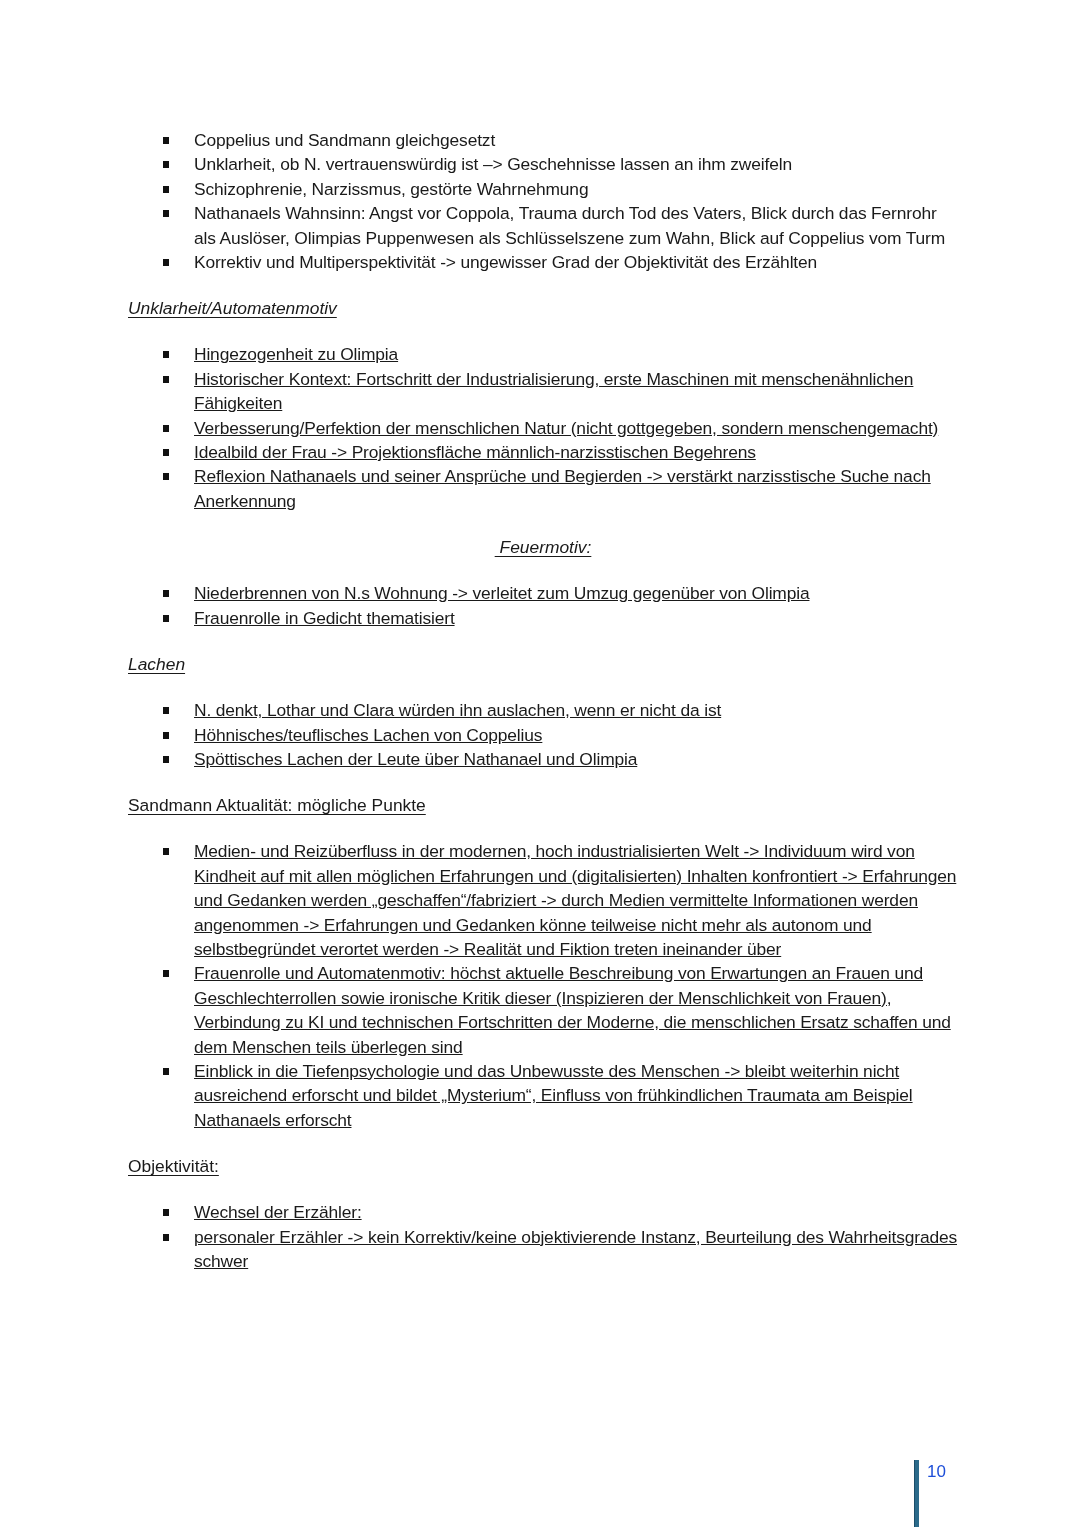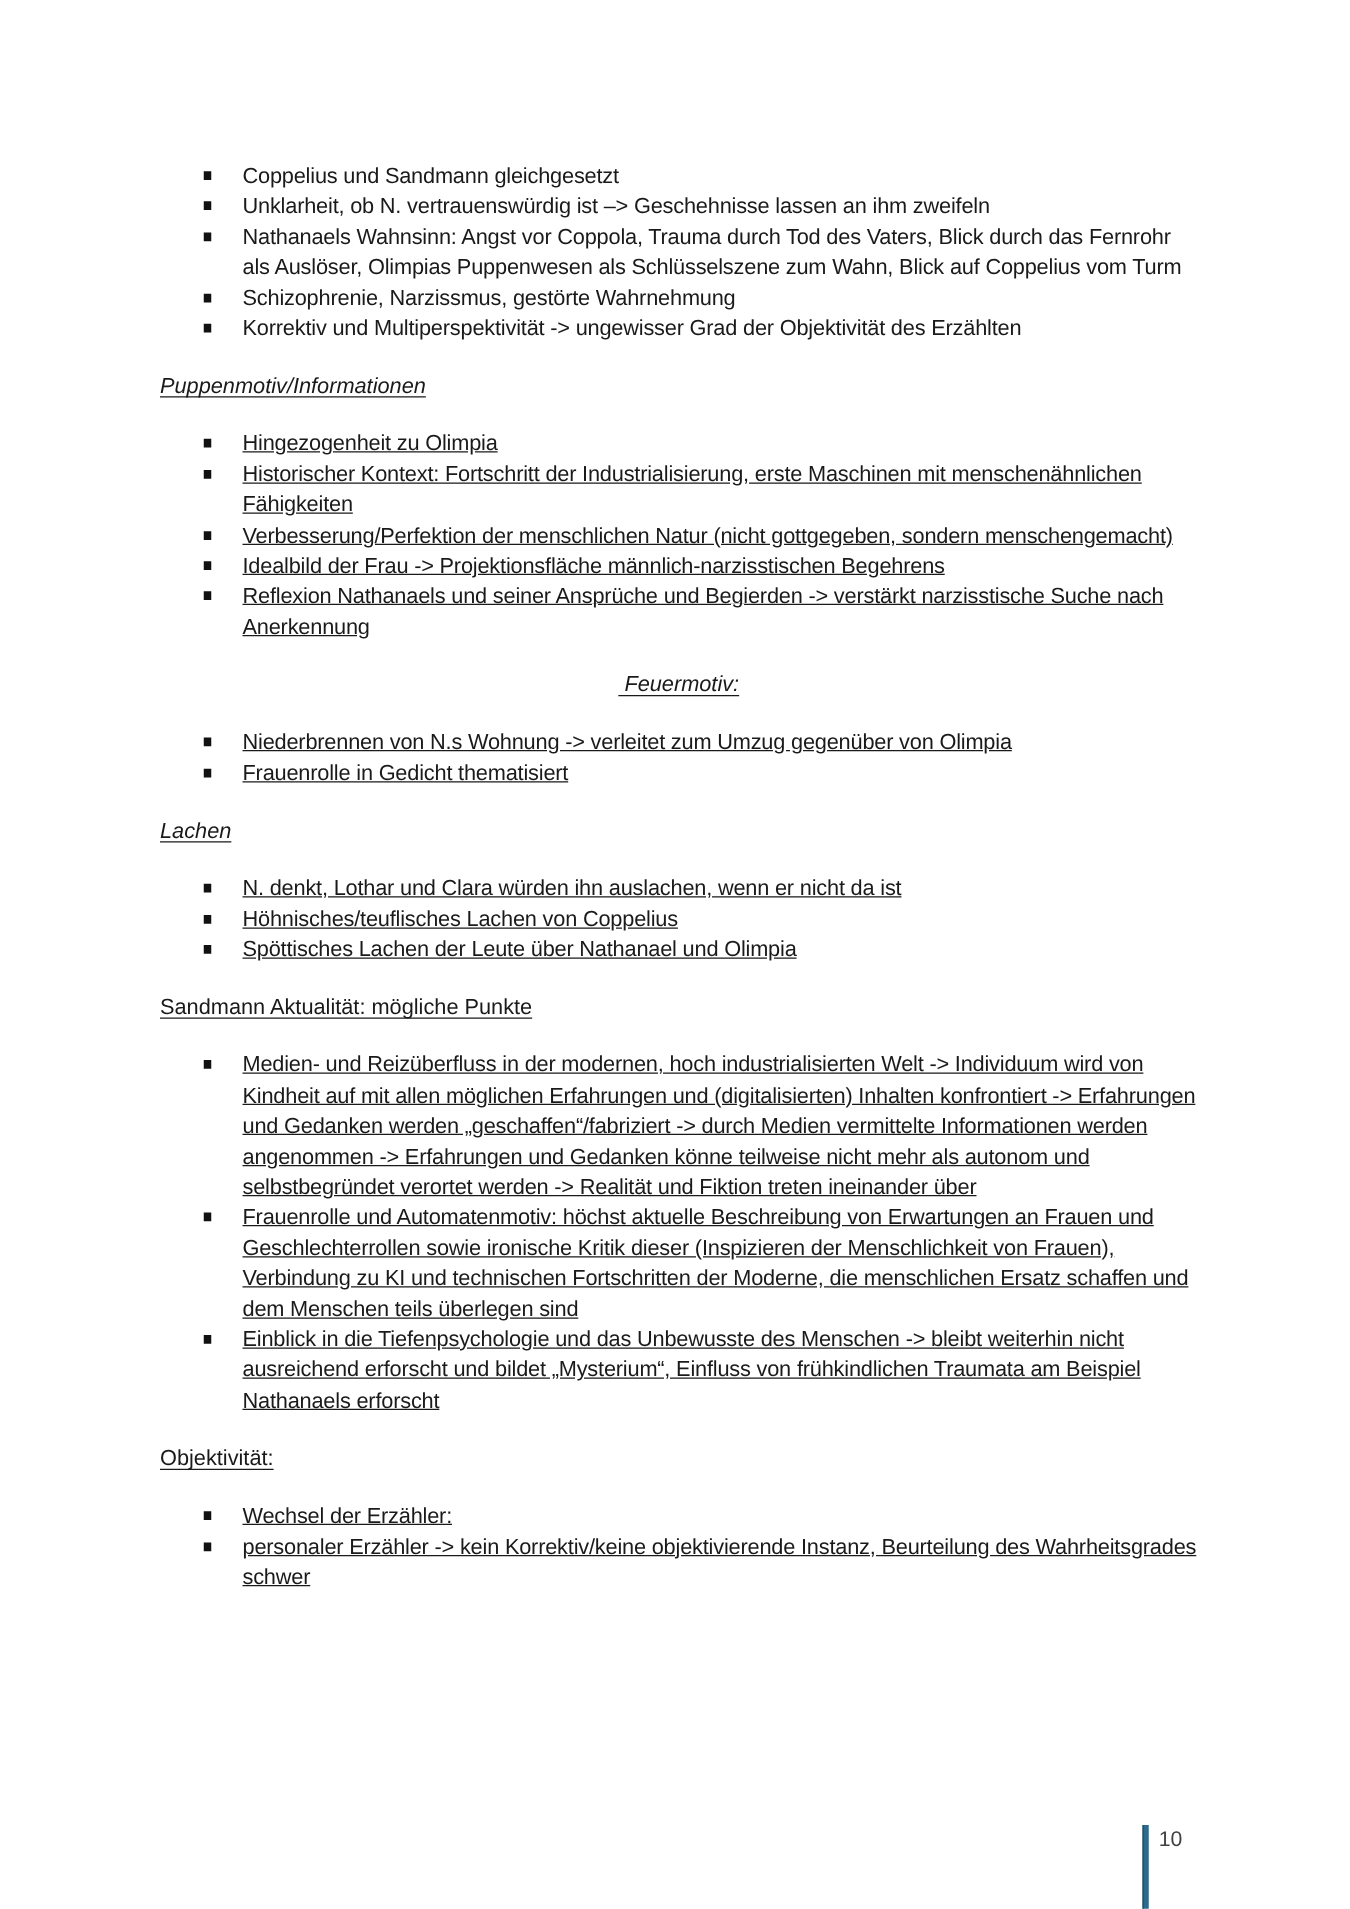--- a/index.html
+++ b/index.html
@@ -65,39 +65,39 @@
       width: 4px;
       height: 67px;
       background: #2b6a8a;
       border-left: 1px solid #1c4e6a;
     }
     .page-number {
       position: absolute;
       left: 927px;
       top: 1462px;
       font-size: 17px;
-      color: #404040;
+      color: #1d4ed8;
     }
   </style>
 </head>
 <body>
 
 <div class="page">
   <div class="content">
 
     <ul class="bullets">
       <li><span class="bullet"></span><span>Coppelius und Sandmann gleichgesetzt</span></li>
       <li><span class="bullet"></span><span>Unklarheit, ob N. vertrauenswürdig ist –&gt; Geschehnisse lassen an ihm zweifeln</span></li>
+      <li><span class="bullet"></span><span>Schizophrenie, Narzissmus, gestörte Wahrnehmung</span></li>
       <li><span class="bullet"></span><span>Nathanaels Wahnsinn: Angst vor Coppola, Trauma durch Tod des Vaters, Blick durch das Fernrohr als Auslöser, Olimpias Puppenwesen als Schlüsselszene zum Wahn, Blick auf Coppelius vom Turm</span></li>
-      <li><span class="bullet"></span><span>Schizophrenie, Narzissmus, gestörte Wahrnehmung</span></li>
       <li><span class="bullet"></span><span>Korrektiv und Multiperspektivität -&gt; ungewisser Grad der Objektivität des Erzählten</span></li>
     </ul>
 
     <div class="section">
-      <p class="heading italic">Puppenmotiv/Informationen</p>
+      <p class="heading italic">Unklarheit/Automatenmotiv</p>
       <ul class="bullets">
         <li><span class="bullet"></span><span>Hingezogenheit zu Olimpia</span></li>
         <li><span class="bullet"></span><span>Historischer Kontext: Fortschritt der Industrialisierung, erste Maschinen mit menschenähnlichen Fähigkeiten</span></li>
         <li><span class="bullet"></span><span>Verbesserung/Perfektion der menschlichen Natur (nicht gottgegeben, sondern menschengemacht)</span></li>
         <li><span class="bullet"></span><span>Idealbild der Frau -&gt; Projektionsfläche männlich-narzisstischen Begehrens</span></li>
         <li><span class="bullet"></span><span>Reflexion Nathanaels und seiner Ansprüche und Begierden -&gt; verstärkt narzisstische Suche nach Anerkennung</span></li>
       </ul>
     </div>
 
     <div class="section">

